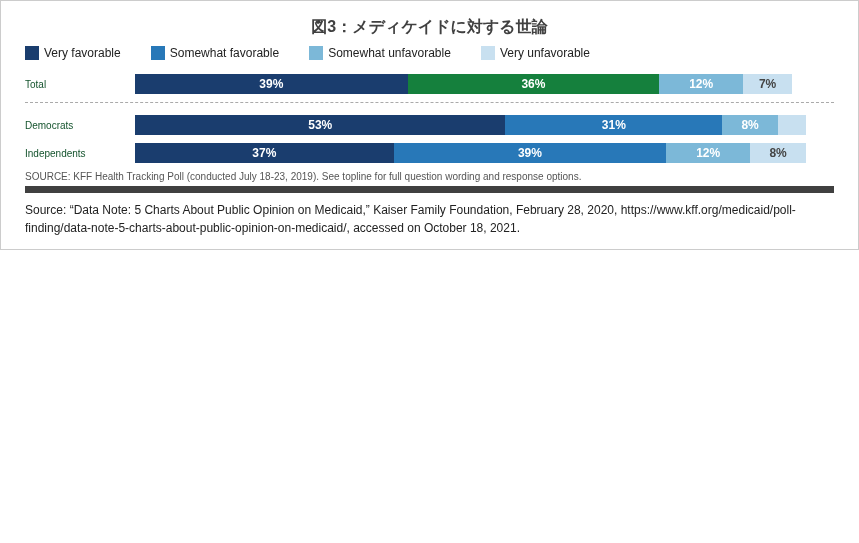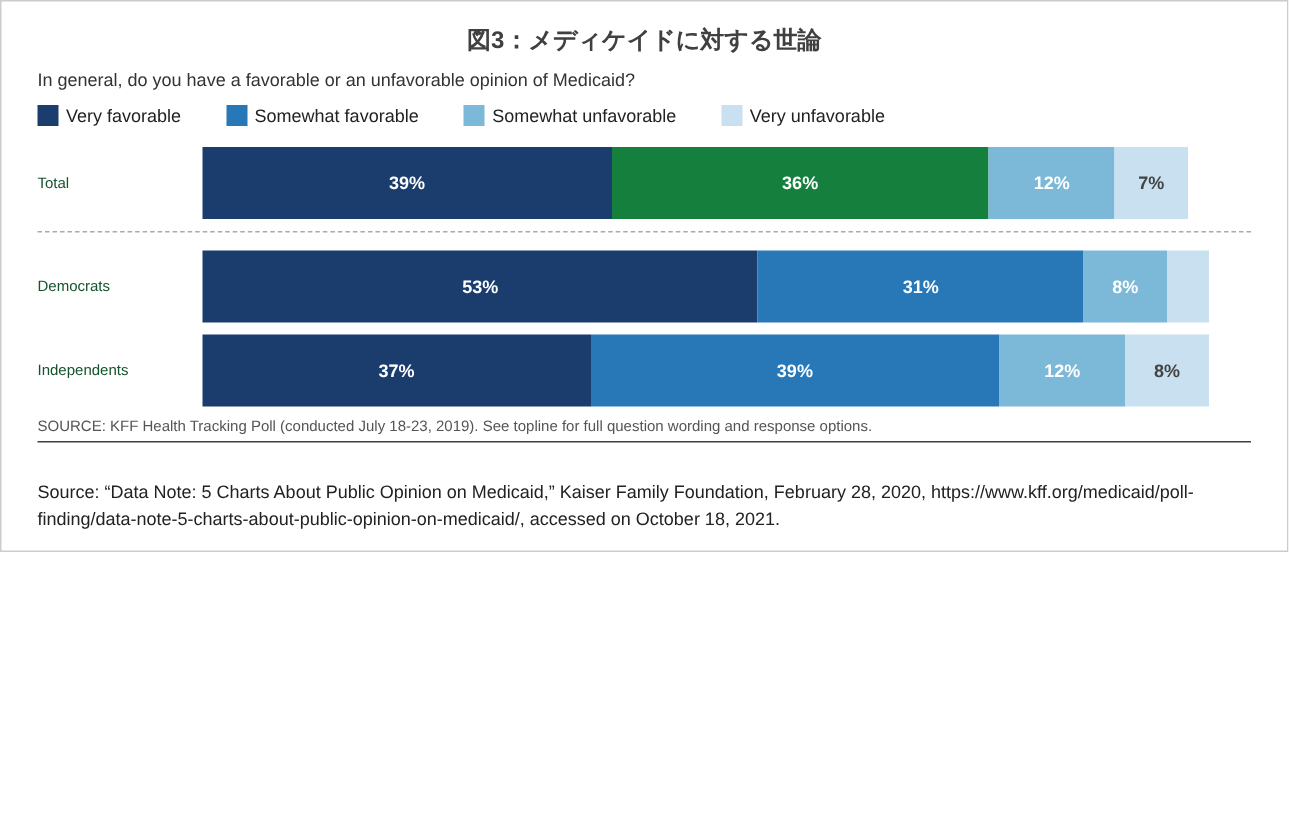--- a/index.html
+++ b/index.html
@@ -56,21 +56,21 @@
     }
     .bar-label {
       width: 110px;
       font-size: 10px;
       color: #14532d;
       flex-shrink: 0;
     }
     .bar-track {
       flex: 1;
       display: flex;
-      height: 48px;
+      height: 20px;
       position: relative;
     }
     .bar-segment {
       display: flex;
       align-items: center;
       justify-content: center;
       font-size: 12px;
       font-weight: bold;
       color: #fff;
       height: 100%;
@@ -112,34 +112,33 @@
       letter-spacing: -2px;
     }
     .kff-sub {
       font-size: 7px;
       color: #1a4f8a;
       text-align: right;
       letter-spacing: 0.3px;
       line-height: 1.2;
     }
     .citation-box {
-      border-top: 1px solid #404040;
-      padding-top: 24px;
+      border-top: 7px solid #404040;
+      padding-top: 8px;
       margin-top: 4px;
       font-size: 12px;
       color: #222;
       line-height: 1.5;
     }
   </style>
 </head>
 <body>
 
 <div class="chart-container">
   <div class="chart-title">図3：メディケイドに対する世論</div>
-  <div class="chart-question">In general, do you have a favorable or an unfavorable opinion of Medicaid?</div>
 
   <div class="legend">
 
   <div class="legend-item">
         <span class="legend-swatch" style="background:#1a3d6e"></span>
         <span>Very favorable</span>
       </div>
       <div class="legend-item">
         <span class="legend-swatch" style="background:#2878b8"></span>
         <span>Somewhat favorable</span>

